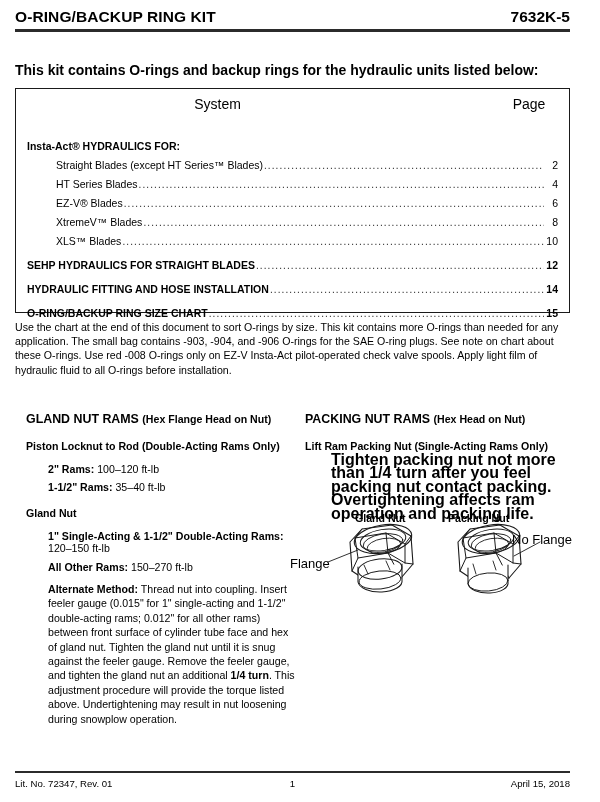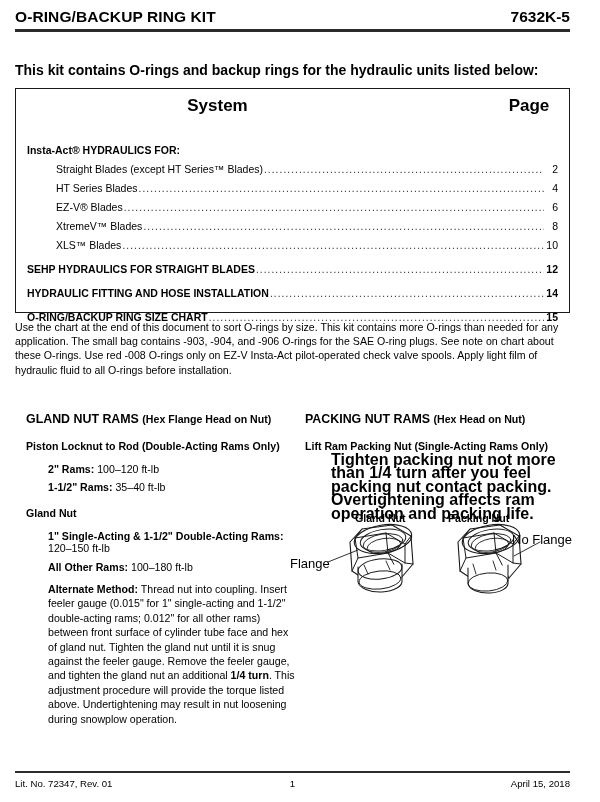--- a/index.html
+++ b/index.html
@@ -63,22 +63,22 @@
   .toc-box {
     position: absolute;
     left: 15px; top: 88px;
     width: 555px;
     height: 225px;
     border: 1.5px solid #1a1a1a;
     padding: 7px 11px 0 11px;
   }
   .toc-head {
     display: flex;
-    font-size: 17px;
-    font-weight: bold;
+    font-size: 14px;
+    font-weight: normal;
     padding-bottom: 4px;
   }
   .toc-head .sys {
     flex: 1;
     text-align: center;
     padding-right: 92px;
   }
   .toc-head .pg {
     width: 58px;
     text-align: center;
@@ -301,21 +301,21 @@
 
     <div class="bold-line">Gland Nut</div>
 
     <div class="indent1">
       <b>1" Single-Acting &amp; 1-1/2" Double-Acting Rams:</b><br>
       <span>120–150 ft-lb</span>
     </div>
 
     <div class="indent1" style="margin-top:7px">
       <b>All Other Rams:</b>
-      <span>100–180 ft-lb</span>
+      <span>150–270 ft-lb</span>
     </div>
 
     <div class="body-para ind" style="margin-top:9px">
       <b>Alternate Method:</b><span> Thread nut into coupling. Insert feeler gauge (0.015" for 1" single-acting and 1-1/2" double-acting rams; 0.012" for all other rams) between front surface of cylinder tube face and hex of gland nut. Tighten the gland nut until it is snug against the feeler gauge. Remove the feeler gauge, and tighten the gland nut an additional </span><b>1/4 turn</b><span>. This adjustment procedure will provide the torque listed above. Undertightening may result in nut loosening during snowplow operation.</span>
     </div>
   </div>
 
   <div class="col-right">
     <div class="sect-title">
       <span>PACKING NUT RAMS</span>

